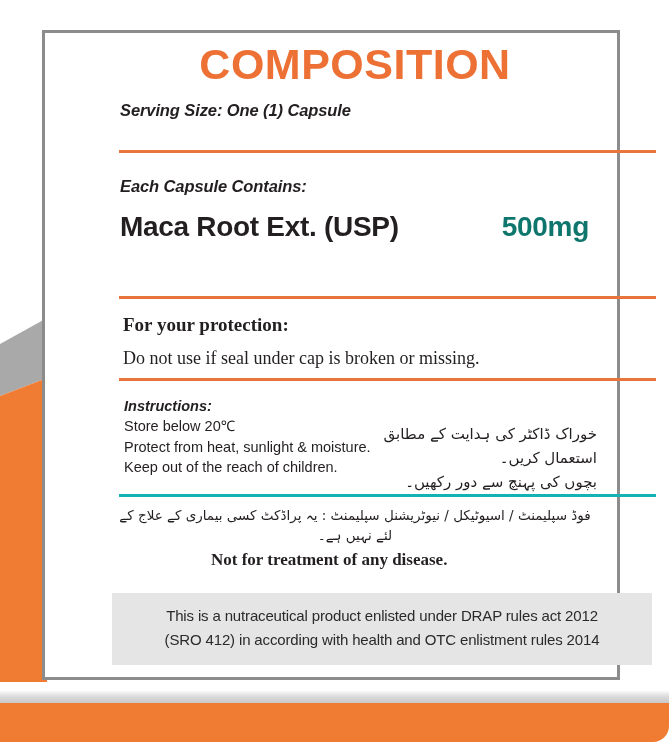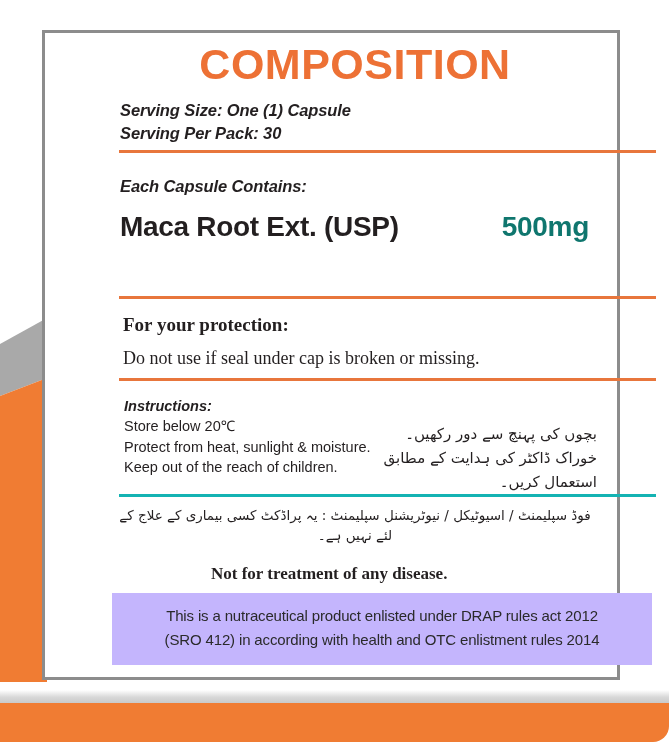--- a/index.html
+++ b/index.html
@@ -205,21 +205,21 @@
     left: 20px;
     right: 20px;
     text-align: center;
   }
   .supp-ur {
     direction: rtl;
     font-size: 13.5px;
     line-height: 1.5;
     color: #231F20;
     font-family: "DejaVu Sans", sans-serif;
-    margin-bottom: 18px;
+    margin-bottom: 4px;
   }
   .supp-en {
     font-family: "Liberation Serif", serif;
     font-weight: bold;
     font-size: 17px;
     line-height: 1.22;
     color: #231F20;
   }
   .supp-en-2 {
     font-family: "Liberation Serif", serif;
@@ -231,21 +231,21 @@
     padding-left: 98px;
   }
 
   
   .notice-box {
     position: absolute;
     top: 560px;
     left: 19px;
     width: 540px;
     padding: 11px 14px 13px 14px;
-    background: #c4b5fd;
+    background: #e5e5e5;
     box-sizing: border-box;
     text-align: center;
   }
   .notice-line {
     font-size: 15px;
     color: #2A2A2A;
     line-height: 1.6;
     letter-spacing: -0.15px;
   }
 </style>
@@ -259,21 +259,20 @@
   </svg>
 </div>
 
 <div class="panel">
   <div class="panel-inner">
 
     <div class="title">COMPOSITION</div>
 
     <div class="serving-block">
       <div class="serving-line">Serving Size: One (1) Capsule</div>
-      <div class="serving-line">Serving Per Pack: 30</div>
     </div>
 
     <div class="divider orange" id="div1"></div>
 
     <div class="each-capsule">Each Capsule Contains:</div>
 
     <div class="ingredient-row">
       <span class="ingredient-name">Maca Root Ext. (USP)</span>
       <span class="ingredient-amount">500mg</span>
     </div>
@@ -288,22 +287,22 @@
     <div class="divider orange" id="div3"></div>
 
     <div class="instructions">
       <div class="instructions-en">
         <div class="ins-head">Instructions:</div>
         <div>Store below 20℃</div>
         <div>Protect from heat, sunlight &amp; moisture.</div>
         <div>Keep out of the reach of children.</div>
       </div>
       <div class="instructions-ur">
+        <div>خوراک ڈاکٹر کی ہدایت کے مطابق استعمال کریں۔</div>
         <div>بچوں کی پہنچ سے دور رکھیں۔</div>
-        <div>خوراک ڈاکٹر کی ہدایت کے مطابق استعمال کریں۔</div>
       </div>
     </div>
 
     <div class="divider teal" id="div4"></div>
 
     <div class="supp-statement">
       <div class="supp-ur">فوڈ سپلیمنٹ / اسیوٹیکل / نیوٹریشنل سپلیمنٹ : یہ پراڈکٹ کسی بیماری کے علاج کے لئے نہیں ہے۔</div>
       <div class="supp-en-2">Not for treatment of any disease.</div>
     </div>
 

